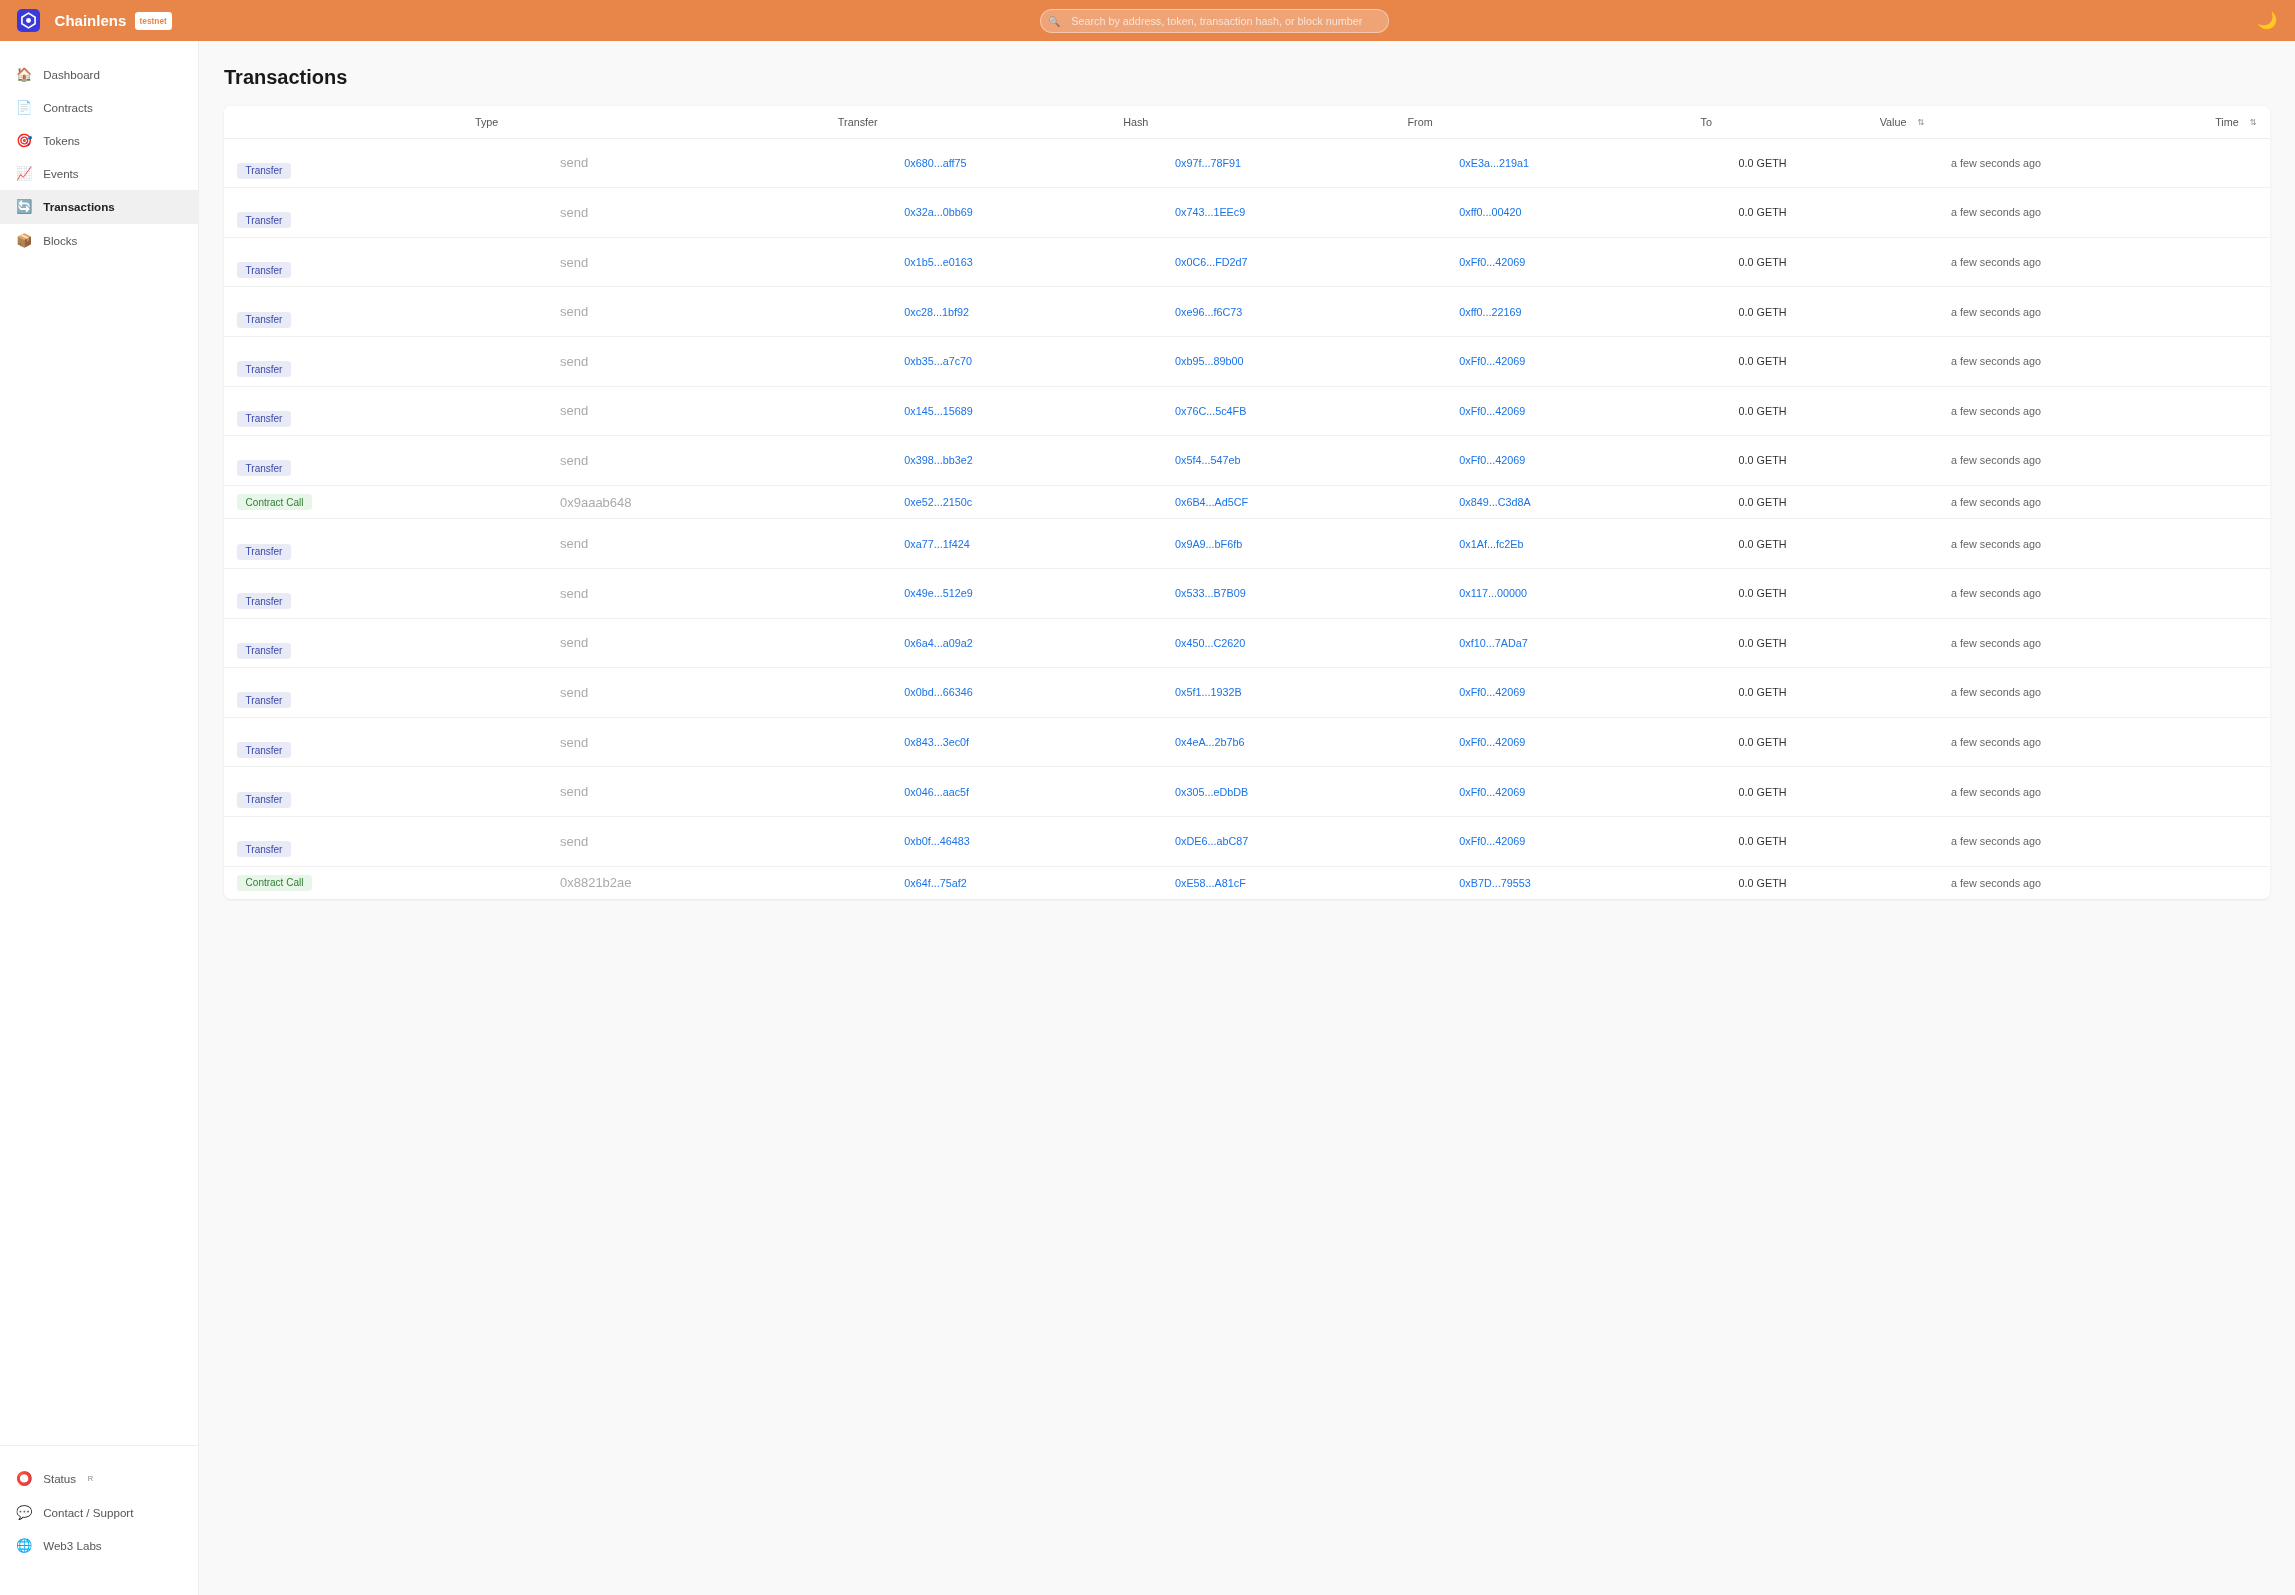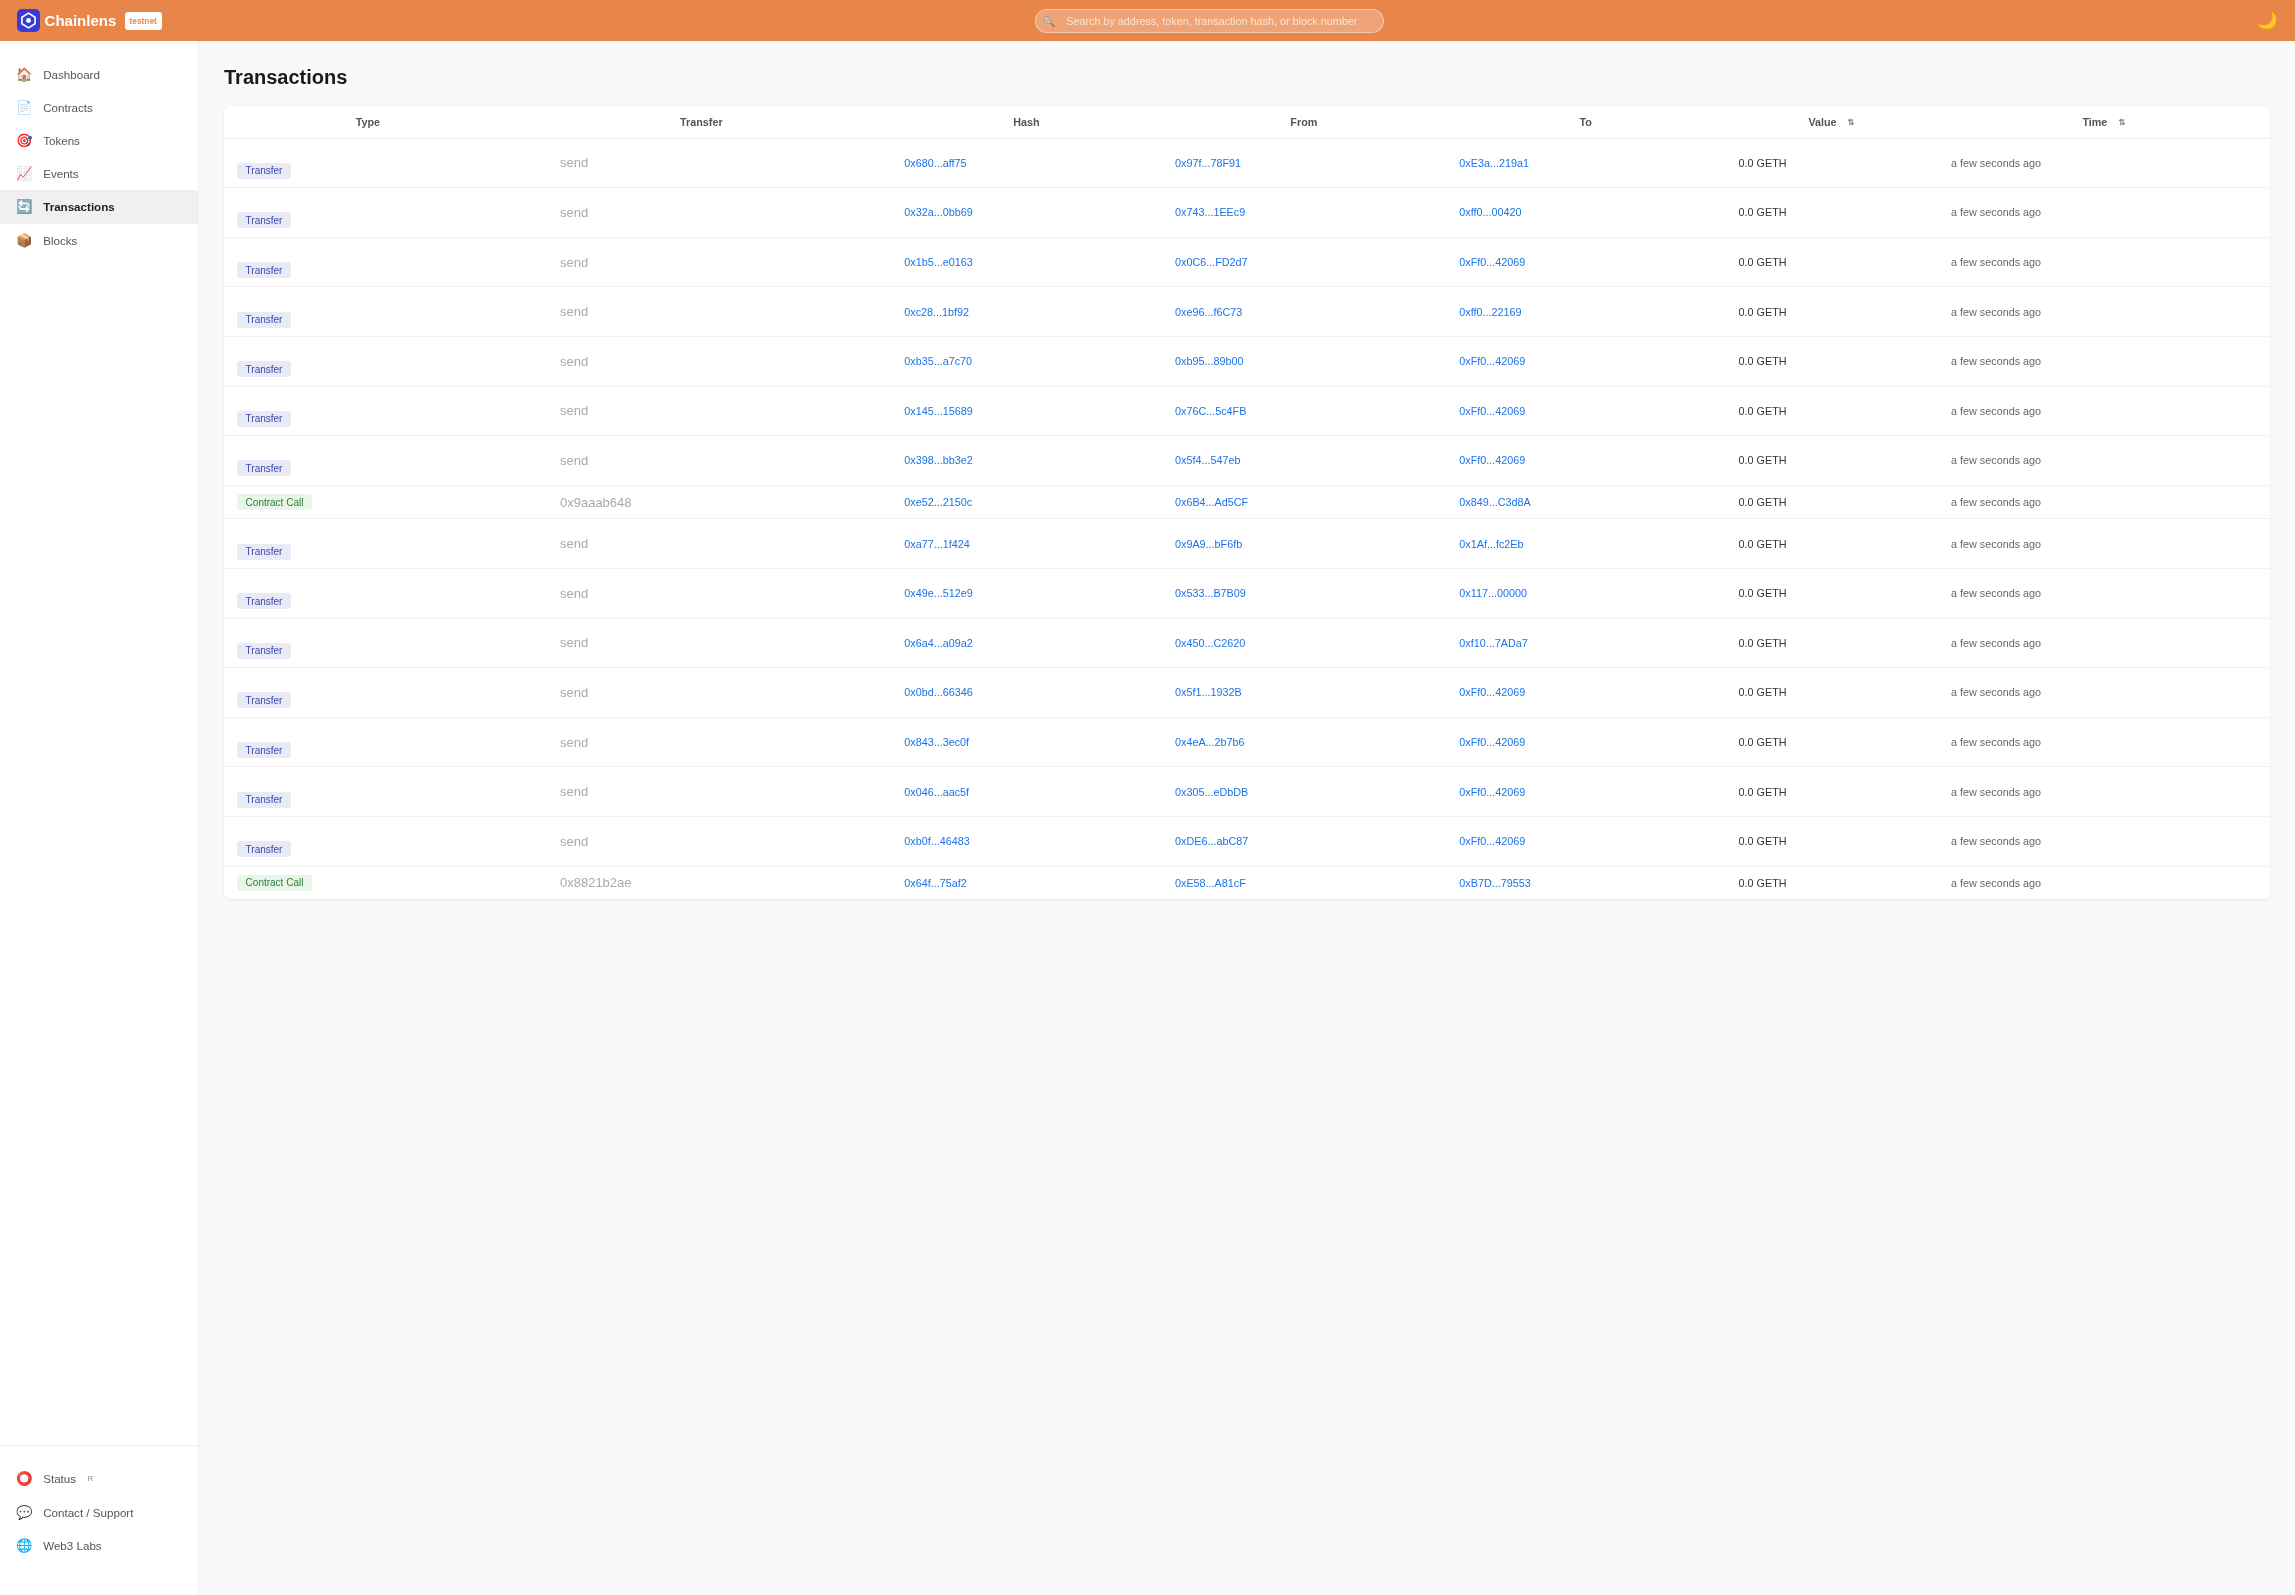--- a/index.html
+++ b/index.html
@@ -122,23 +122,23 @@
     
     .table-container {
       background: white;
       border-radius: 6.6px;
       box-shadow: 0 0.8px 2.5px rgba(0,0,0,0.08);
       overflow: hidden;
     }
     table { width: 100%; border-collapse: collapse; }
     thead th {
       padding: 10px 13.3px;
-      text-align: center;
+      text-align: right;
       font-size: 10.8px;
-      font-weight: 700;
+      font-weight: 400;
       color: #555;
       border-bottom: 0.8px solid #eee;
       background: white;
     }
     .sortable { cursor: pointer; display: inline-flex; align-items: center; gap: 11px; }
     .sort-arrows { font-size: 8.3px; color: #888; }
     tbody tr { border-bottom: 0.8px solid #f0f0f0; }
     tbody tr:last-child { border-bottom: none; }
     tbody td { padding: 8.3px 13.3px; font-size: 10.8px; color: #333; }
 
@@ -155,21 +155,21 @@
     .hash-link { color: #1a73e8; text-decoration: none; }
     .fn-text { color: #aaa; font-size: 13px; margin-left: 35px; }
     .value-text { color: #333; }
     .time-text { color: #666; }
   </style>
 </head>
 <body>
 
 <header class="header">
   <div class="header-left">
-    <div style="display:flex;align-items:center;gap:5px;cursor:pointer;">
+    <div style="display:flex;align-items:center;gap:15px;cursor:pointer;">
       <svg width="23" height="23" viewBox="0 0 28 28">
         <rect width="28" height="28" rx="6" fill="#3a3adb"></rect>
         <polygon points="14,5 22,10 22,18 14,23 6,18 6,10" fill="none" stroke="white" stroke-width="2"></polygon>
         <circle cx="14" cy="14" r="3" fill="white"></circle>
       </svg>
       <span class="logo-text">Chainlens</span>
     </div>
     <span class="testnet-badge">testnet</span>
   </div>
   <div class="search-wrapper">

